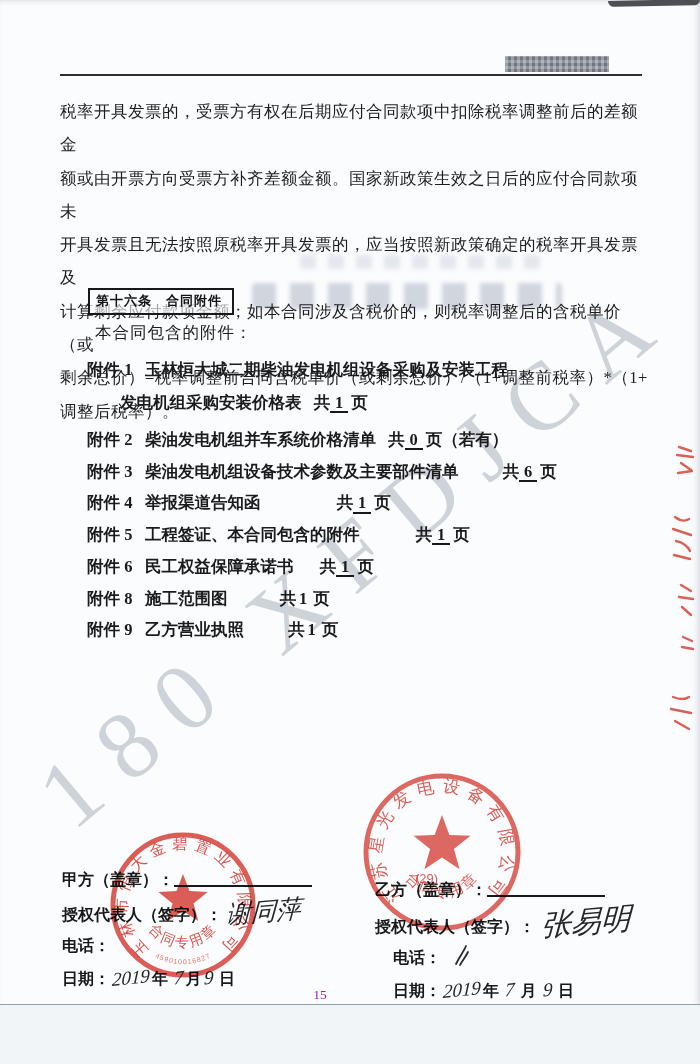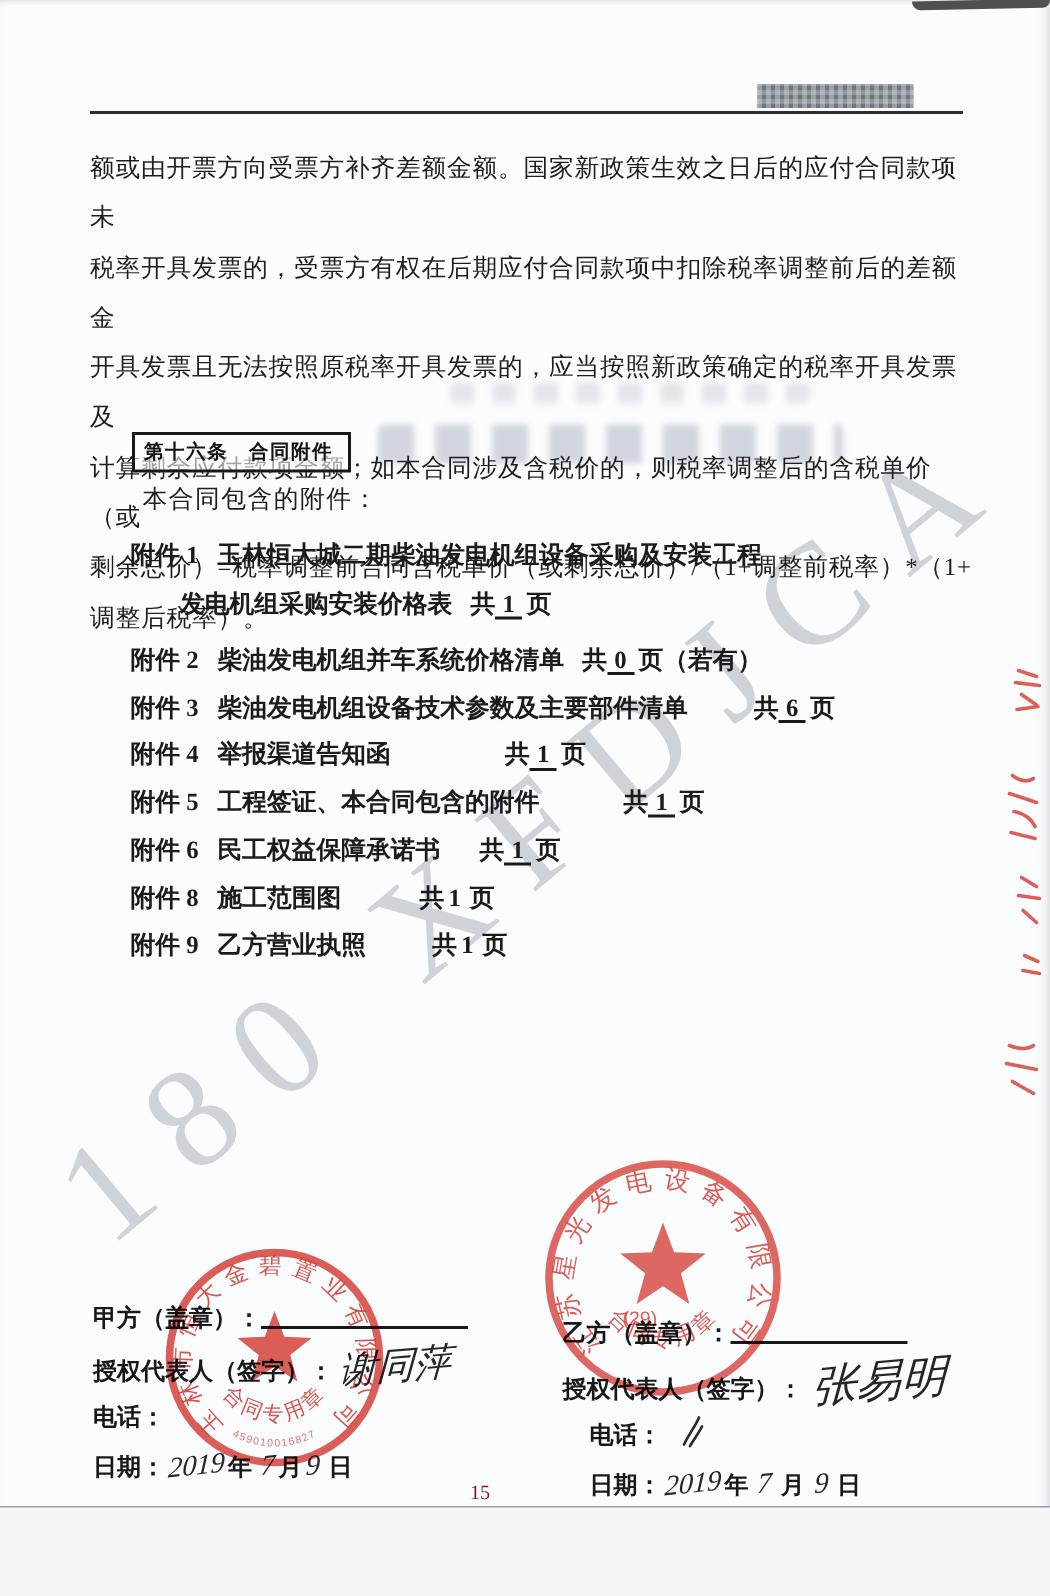--- a/index.html
+++ b/index.html
@@ -37,21 +37,21 @@
   .sig{position:absolute;z-index:4;font-size:16px;font-weight:bold;color:#17181a;white-space:nowrap;}
   .sig-a{left:62px;top:864px;}
   .sig-b{left:375px;top:874px;}
   .sig .row{line-height:31.5px;}
   .sig-line{display:inline-block;height:1px;border-bottom:2px solid #17181a;vertical-align:-2px;}
   .la{width:138px;} .lb{width:118px;}
   .hand{display:inline-block;font-style:italic;transform:rotate(-5deg) skewX(-7deg);font-weight:400;color:#26262a;}
   .name-a{font-size:25px;margin-left:4px;}
   .name-b{font-size:30px;margin-left:6px;}
   .hand-sm{font-size:19px;transform:rotate(-6deg) skewX(-9deg);margin:0 2px;}
-  .pagenum{position:absolute;top:987px;left:0;width:640px;z-index:4;text-align:center;font-size:13.5px;color:#7f1d1d;}
+  .pagenum{position:absolute;top:987px;left:0;width:640px;z-index:4;text-align:center;font-size:13.5px;color:#a21caf;}
   .bottom-edge{position:absolute;top:1004px;left:0;width:700px;height:60px;background:#f2f5f8;border-top:1.5px solid #94a0ab;z-index:6;}
   .stamp{position:absolute;z-index:5;mix-blend-mode:multiply;}
   .stampA{left:108px;top:830px;}
   .stampB{left:357px;top:767px;}
   .edge-frag{position:absolute;left:645px;top:425px;z-index:3;}
   .phone-scribble{display:inline-block;vertical-align:-4px;margin-left:10px;}
 </style>
 </head>
 <body>
 
@@ -59,22 +59,22 @@
 
   <div class="smudge"></div>
   <div class="hrule"></div>
   <div class="redaction"></div>
 
   <div class="watermark">180 XFDJCA</div>
   <div class="bleed1"></div>
   <div class="bleed2"></div>
 
   <div class="para">
+    <div>税率开具发票的，受票方有权在后期应付合同款项中扣除税率调整前后的差额金</div>
     <div>额或由开票方向受票方补齐差额金额。国家新政策生效之日后的应付合同款项未</div>
-    <div>税率开具发票的，受票方有权在后期应付合同款项中扣除税率调整前后的差额金</div>
     <div>开具发票且无法按照原税率开具发票的，应当按照新政策确定的税率开具发票及</div>
     <div>计算剩余应付款项金额；如本合同涉及含税价的，则税率调整后的含税单价（或</div>
     <div>剩余总价）=税率调整前合同含税单价（或剩余总价）/（1+调整前税率）*（1+</div>
     <div>调整后税率）。</div>
   </div>
 
   <div class="heading-box">第十六条　合同附件</div>
   <div class="intro">本合同包含的附件：</div>
 
   <div class="att-list">

